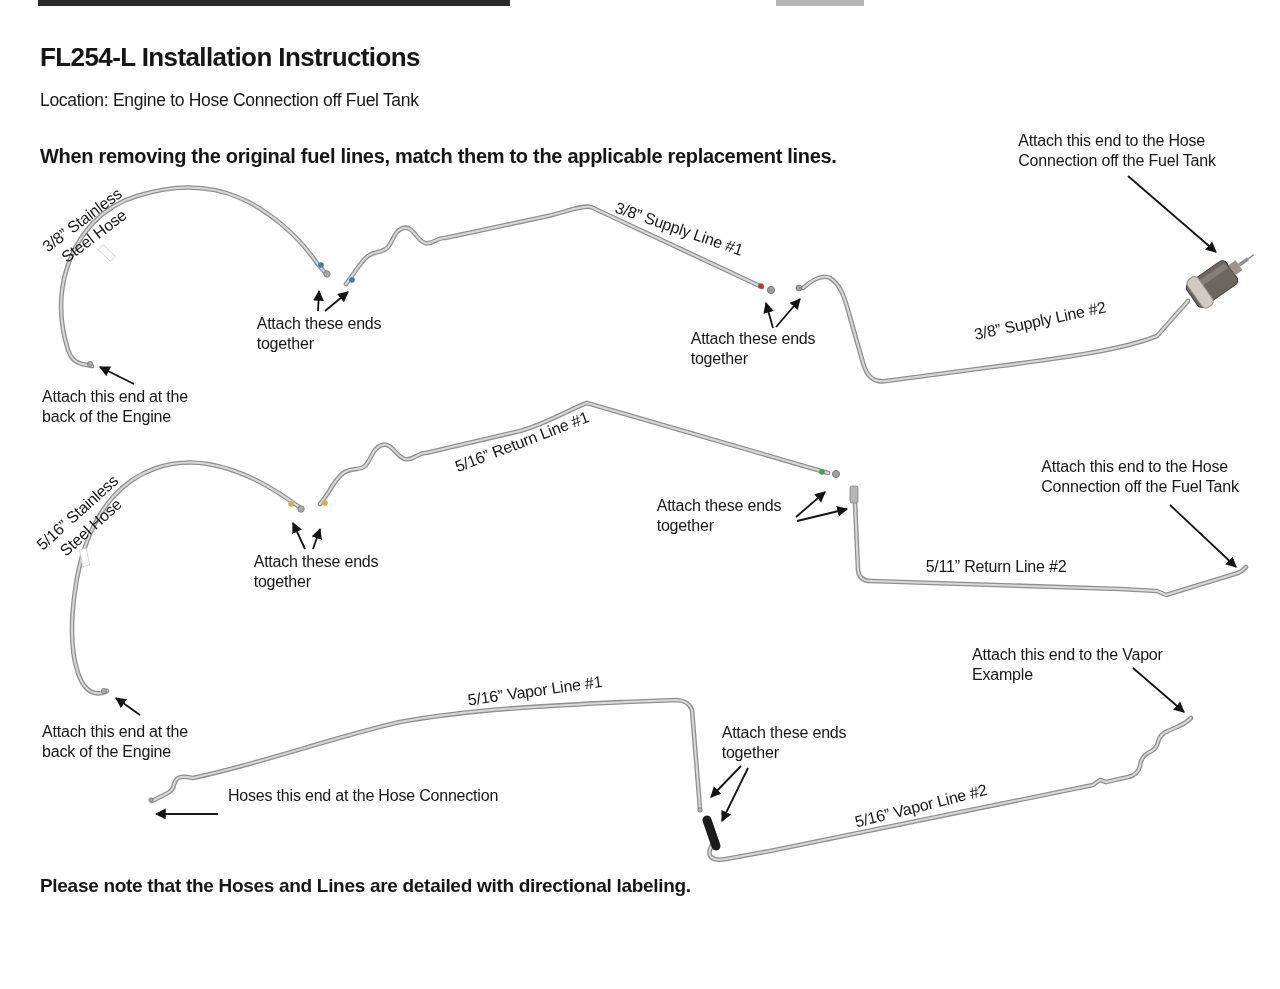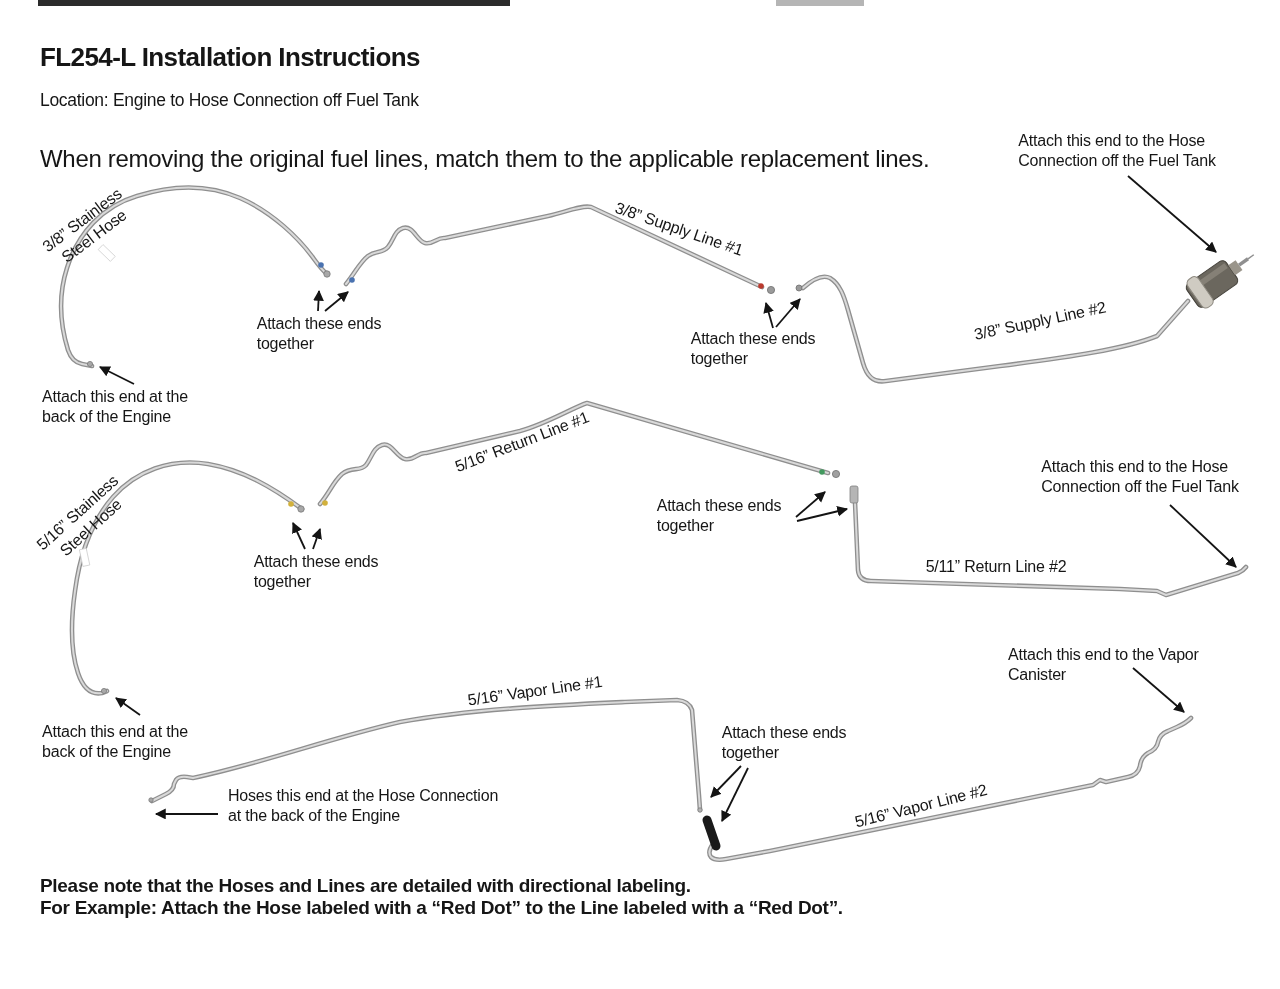--- a/index.html
+++ b/index.html
@@ -3,21 +3,21 @@
 <meta charset="utf-8">
 <style>
   html,body{margin:0;padding:0;background:#fff;}
   .page{position:relative;width:1280px;height:989px;background:#ffffff;overflow:hidden;
         font-family:"Liberation Sans","DejaVu Sans",sans-serif;color:#161616;}
   .topbar{position:absolute;top:0;height:6px;}
   .topbar1{left:38px;width:472px;background:#2b2b2b;}
   .topbar2{left:776px;width:88px;background:#b5b5b5;}
   .title{position:absolute;left:40px;top:42px;font-size:26px;font-weight:bold;letter-spacing:-0.6px;}
   .subtitle{position:absolute;left:40px;top:90px;font-size:17.5px;font-weight:normal;letter-spacing:-0.3px;}
-  .intro{position:absolute;left:40px;top:145px;font-size:24px;font-weight:normal;letter-spacing:-0.3px;}
+  .intro{position:absolute;left:40px;top:145px;font-size:20px;font-weight:bold;letter-spacing:-0.3px;}
   .note{position:absolute;left:40px;font-size:19px;font-weight:bold;letter-spacing:-0.3px;}
   .lbl{position:absolute;font-size:16px;line-height:1.22;letter-spacing:-0.2px;white-space:nowrap;}
   .ctr{text-align:left;transform:translateX(-50%);}
   .rot{text-align:center;}
   .lbl span{display:block;}
   svg{position:absolute;left:0;top:0;}
   .tube-o{fill:none;stroke:#8f8f8f;stroke-width:4.6;stroke-linecap:round;stroke-linejoin:round;}
   .tube-i{fill:none;stroke:#d9d9d9;stroke-width:2;stroke-linecap:round;stroke-linejoin:round;}
   .arrow{stroke:#141414;stroke-width:1.8;fill:none;}
 </style>
@@ -179,23 +179,21 @@
   <div class="lbl ctr" style="left:1140px;top:457px;">
     <span>Attach this end to the Hose</span>
     <span>Connection off the Fuel Tank</span>
   </div>
   <div class="lbl" style="left:42px;top:722px;">
     <span>Attach this end at the</span>
     <span>back of the Engine</span>
   </div>
   <div class="lbl" style="left:228px;top:786px;">
     <span>Hoses this end at the Hose Connection</span>
-    <span>at the back of the Engine</span>
   </div>
-  <div class="lbl" style="left:1008px;top:645px;">
+  <div class="lbl" style="left:972px;top:645px;">
     <span>Attach this end to the Vapor</span>
-    <span>Canister</span>
+    <span>Example</span>
   </div>
 
   <div class="note" style="top:875px;">Please note that the Hoses and Lines are detailed with directional labeling.</div>
-  <div class="note" style="top:897px;">For Example: Attach the Hose labeled with a “Red Dot” to the Line labeled with a “Red Dot”.</div>
 
 </div>
 
 </body></html>

